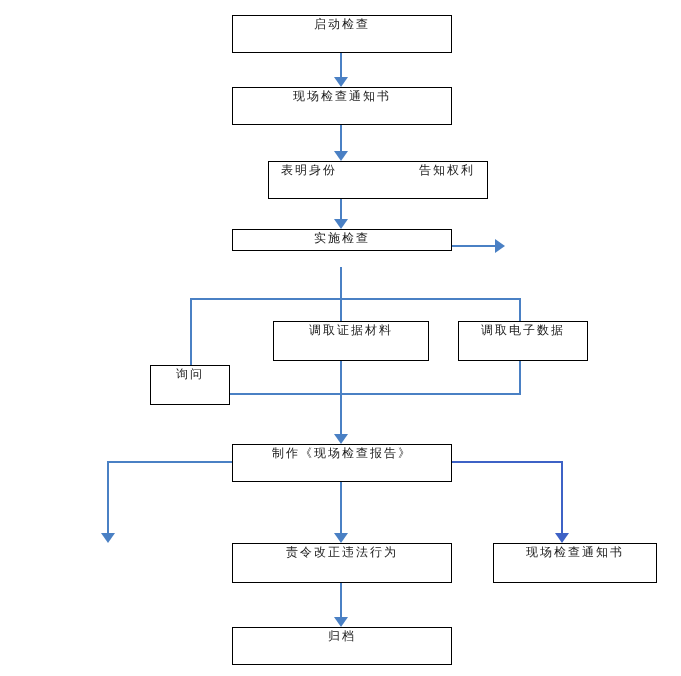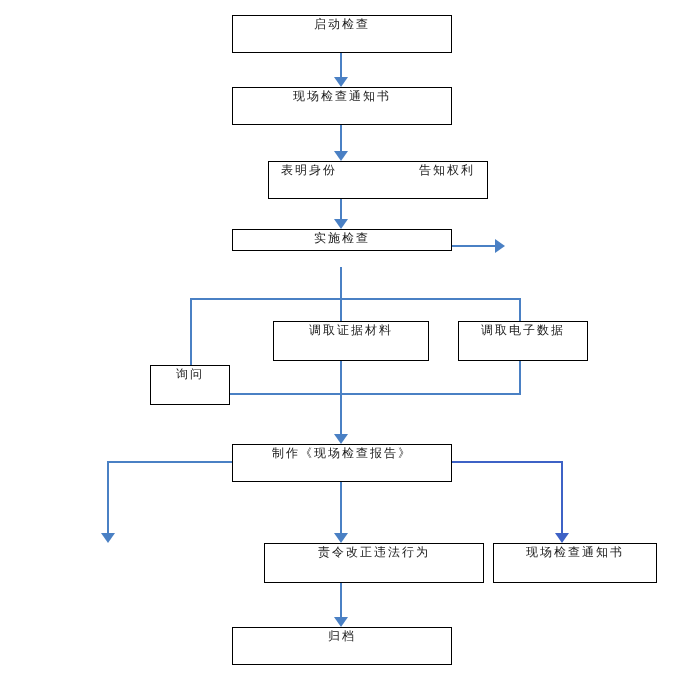--- a/index.html
+++ b/index.html
@@ -50,21 +50,21 @@
   .n-start{left:232px;top:15px;width:220px;height:38px;}
   .n-notice{left:232px;top:87px;width:220px;height:38px;}
   .n-identity{left:232px;top:161px;width:220px;height:38px;}
   .n-implement{left:232px;top:229px;width:220px;height:22px;}
   .n-recording{left:505px;top:227px;width:120px;height:38px;}
   .n-inquiry{left:150px;top:321px;width:80px;height:40px;margin-top:44px;}
   .n-evidence{left:273px;top:321px;width:156px;height:40px;}
   .n-edata{left:458px;top:321px;width:130px;height:40px;}
   .n-report{left:232px;top:444px;width:220px;height:38px;}
   .n-transfer{left:38px;top:543px;width:154px;height:40px;}
-  .n-order{left:232px;top:543px;width:220px;height:40px;margin-left:32px;}
+  .n-order{left:232px;top:543px;width:220px;height:40px;}
   .n-guidance{left:493px;top:543px;width:164px;height:40px;}
   .n-archive{left:232px;top:627px;width:220px;height:38px;}
 </style>
 </head>
 <body>
 
 <div class="canvas">
 
   <div class="vline" style="left:340px;top:53px;height:25px;"></div>
   <div class="tri-down" style="left:334px;top:77px;"></div>

